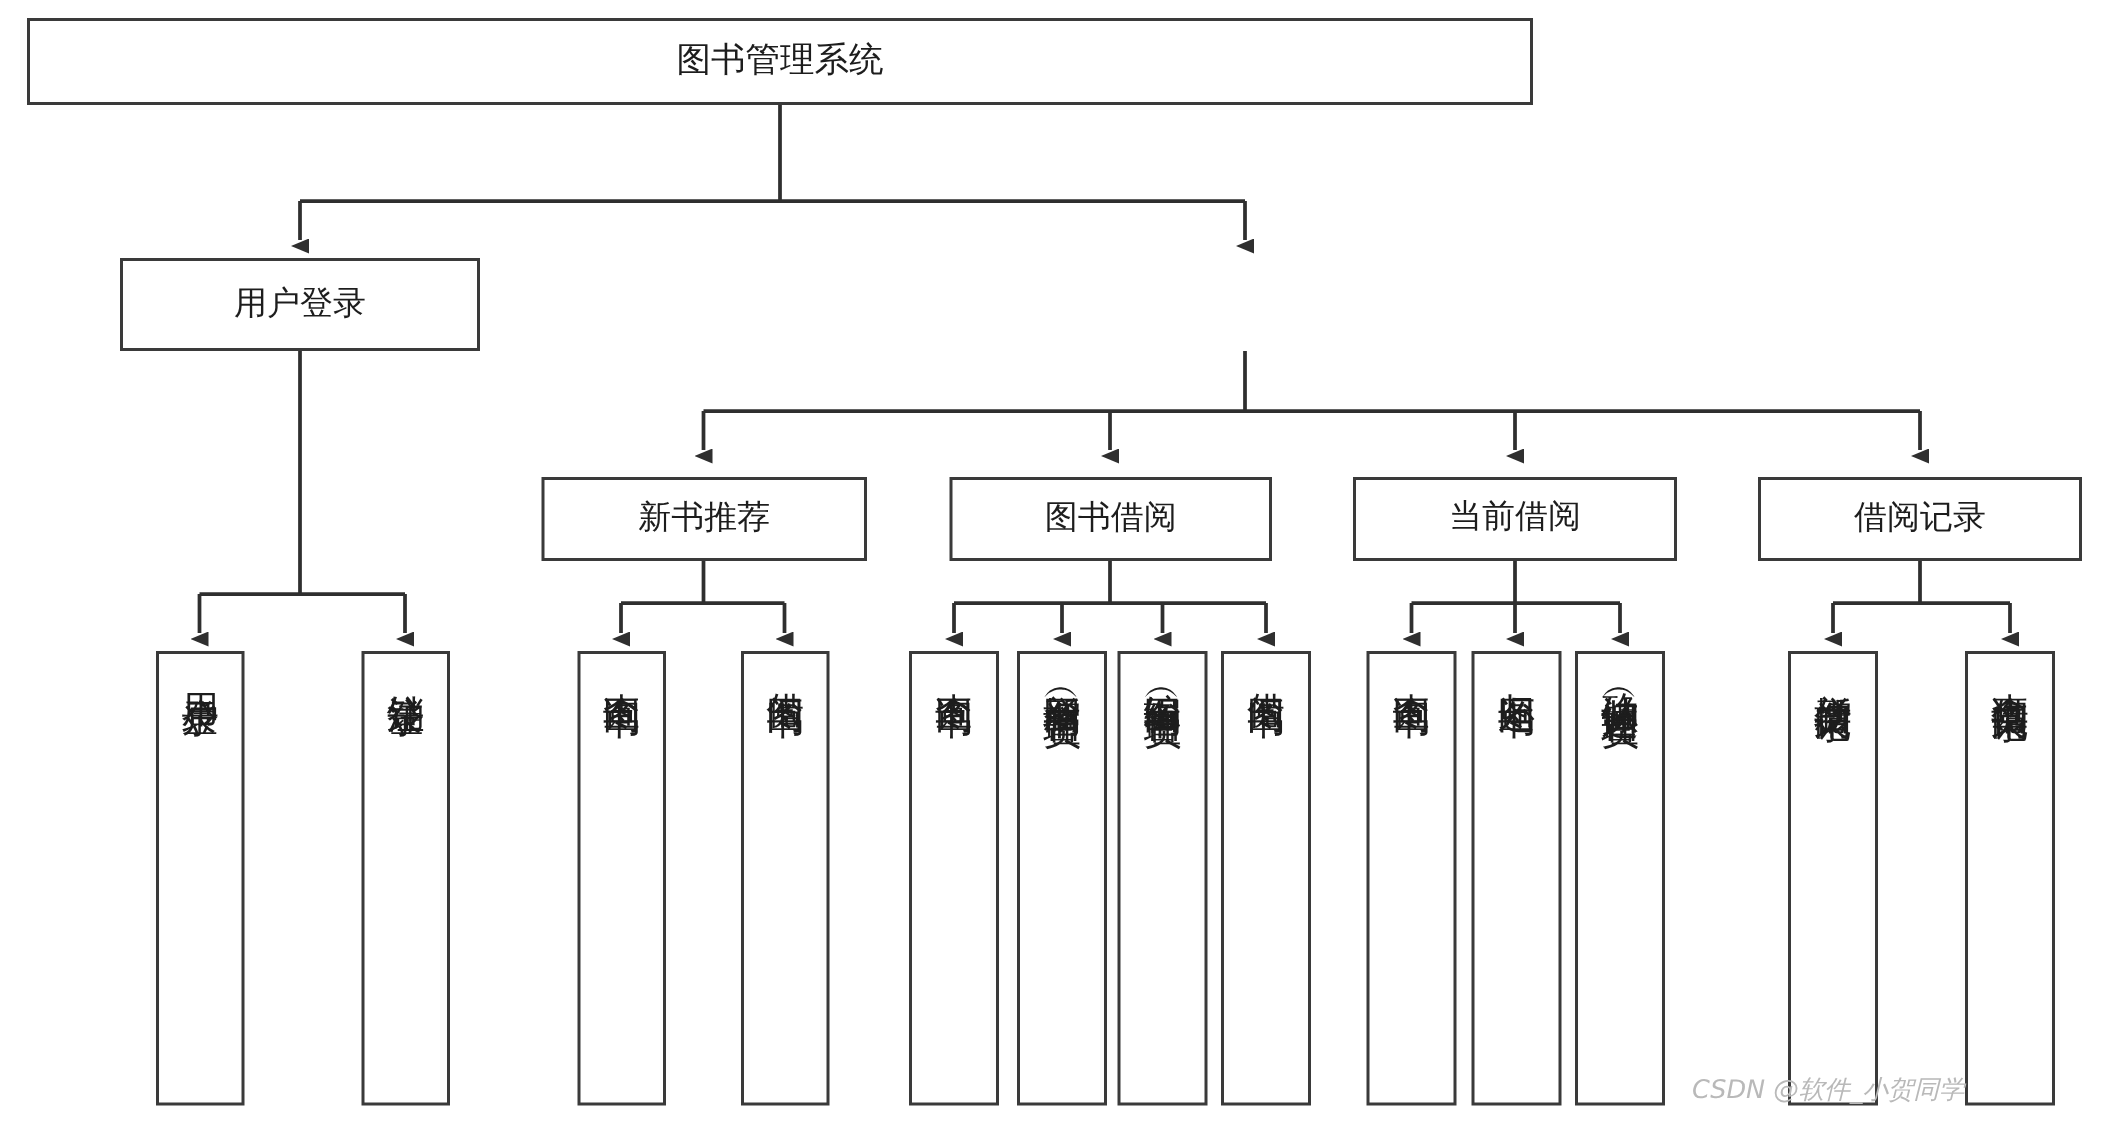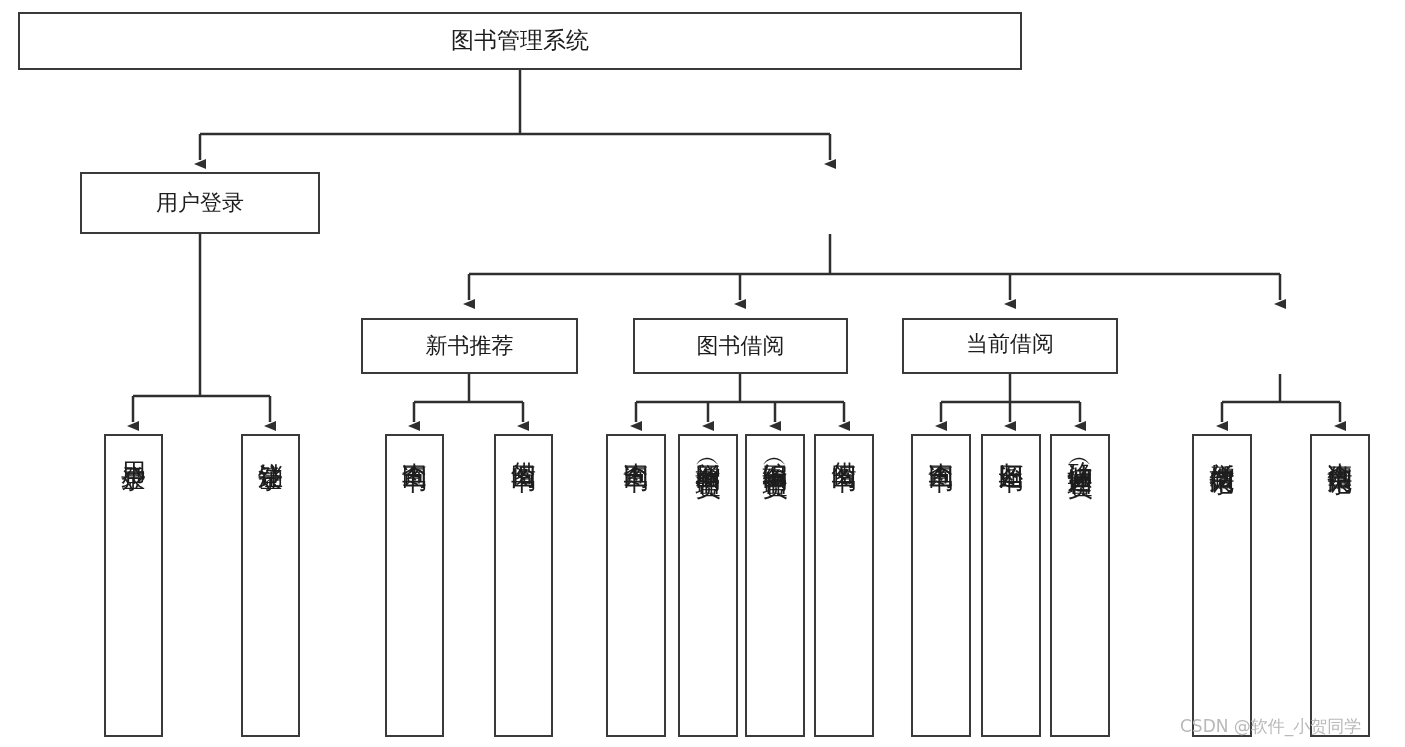--- a/index.html
+++ b/index.html
@@ -136,20 +136,23 @@
 
   <div class="node horiz" style="left:633px; top:318px; width:215px; height:56px;">
     <span class="lbl">图书借阅</span>
   </div>
   <div class="node horiz" style="left:361px; top:318px; width:217px; height:56px;">
     <span class="lbl">新书推荐</span>
   </div>
   <div class="node horiz" style="left:902px; top:318px; width:216px; height:56px;font-family:Liberation Mono, monospace;">
     <span class="lbl">当前借阅</span>
   </div>
+  <div class="node horiz" style="left:1172px; top:318px; width:216px; height:56px;">
+    <span class="lbl">借阅记录</span>
+  </div>
 
   <div class="node vert" style="left:104px; top:434px; width:59px; height:303px;">
     <span class="lbl">用户登录</span>
   </div>
   <div class="node vert" style="left:241px; top:434px; width:59px; height:303px;">
     <span class="lbl">注销登录</span>
   </div>
 
   <div class="node vert" style="left:385px; top:434px; width:59px; height:303px;">
     <span class="lbl">查询图书</span>
@@ -181,15 +184,15 @@
     <span class="lbl">确认归还（管理员）</span>
   </div>
 
   <div class="node vert" style="left:1192px; top:434px; width:60px; height:303px;">
     <span class="lbl">新增借阅记录</span>
   </div>
   <div class="node vert" style="left:1310px; top:434px; width:60px; height:303px;">
     <span class="lbl">查询借阅记录</span>
   </div>
 
-  <div class="watermark" style="left:1180px; top:715px;">CSDN @软件_小贺同学</div>
+  <div class="watermark" style="left:1128px; top:715px;font-style:italic;">CSDN @软件_小贺同学</div>
 
 </div>
 
 </body></html>

